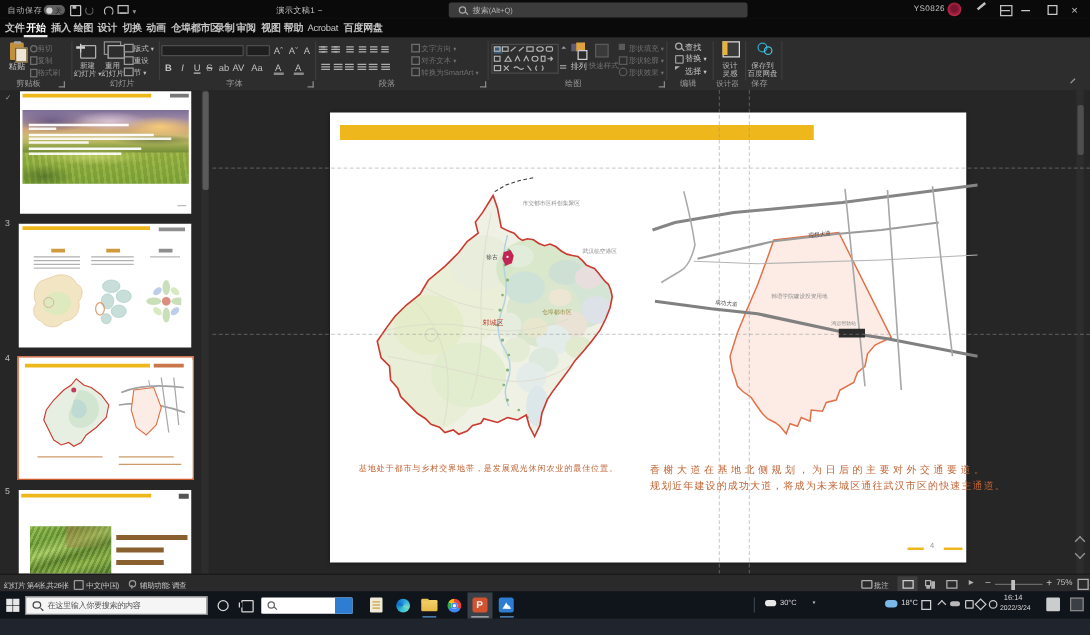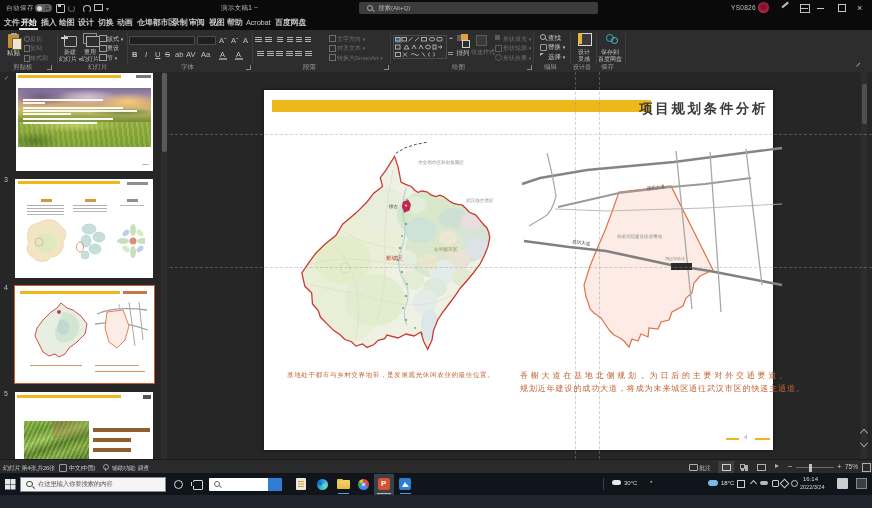--- a/index.html
+++ b/index.html
@@ -345,21 +345,20 @@
   </div>
 
   <div class="abs" style="left:861px;top:0;width:6px;height:387px;background:#2d2d2d"></div>
   <div class="abs" style="left:861.5px;top:12px;width:5px;height:40px;background:#4f4f4f;border-radius:2px"></div>
   <div class="abs" style="left:861px;top:358px;width:5px;height:5px;border-left:1.2px solid #9a9a9a;border-top:1.2px solid #9a9a9a;transform:rotate(45deg)"></div>
   <div class="abs" style="left:861px;top:368px;width:5px;height:5px;border-right:1.2px solid #9a9a9a;border-bottom:1.2px solid #9a9a9a;transform:rotate(45deg)"></div>
 </div>
 <div class="abs" id="slide">
 
   <div class="abs" style="left:8px;top:10px;width:379px;height:12px;background:#eeb71c"></div>
-  <div class="tx" style="right:5px;top:10px;font-size:13.5px;color:#3a3a3a;letter-spacing:2.6px;font-weight:bold">项目规划条件分析</div>
 
   <div class="tx" style="left:23px;top:281px;font-size:6.5px;color:#c06535;letter-spacing:.65px">基地处于都市与乡村交界地带，是发展观光休闲农业的最佳位置。</div>
   <div class="tx" style="left:256px;top:280px;font-size:8px;color:#c06535;letter-spacing:2.8px">香榭大道在基地北侧规划，为日后的主要对外交通要道。</div>
   <div class="tx" style="left:256px;top:293px;font-size:8px;color:#c06535;letter-spacing:.9px">规划近年建设的成功大道，将成为未来城区通往武汉市区的快速主通道。</div>
 
   <div class="abs" style="left:462px;top:348px;width:13px;height:1.6px;background:#eeb71c"></div>
   <div class="tx" style="left:480px;top:344px;font-size:6px;color:#9a9a9a">4</div>
   <div class="abs" style="left:491px;top:348px;width:15px;height:1.6px;background:#eeb71c"></div>
 
   <svg class="abs" style="left:21px;top:50px;overflow:visible" width="215" height="225" viewBox="0 0 215 225">

